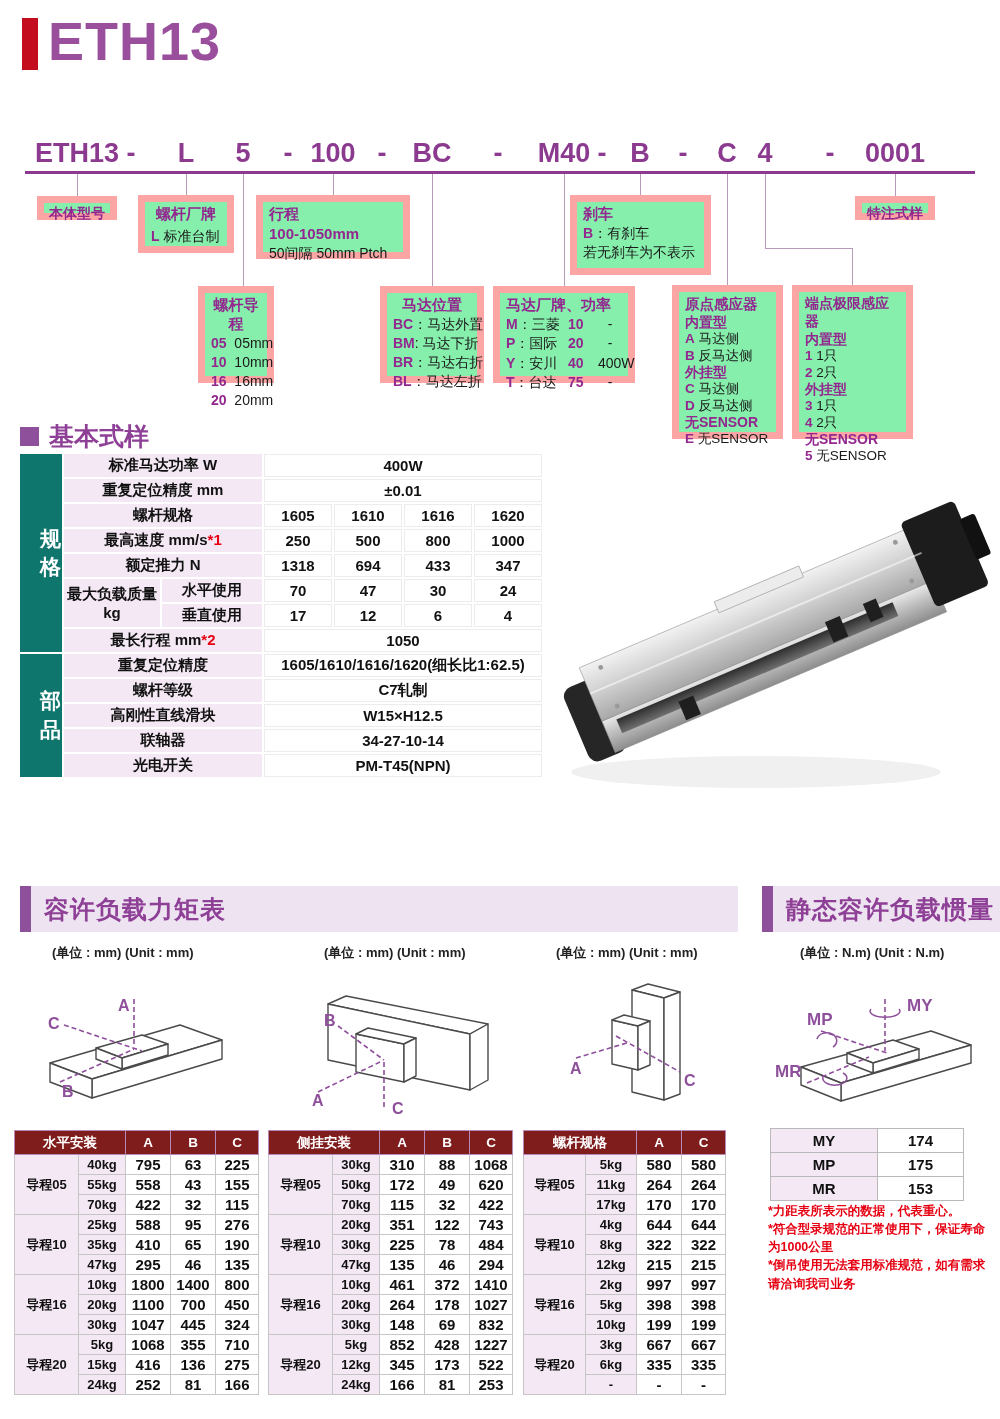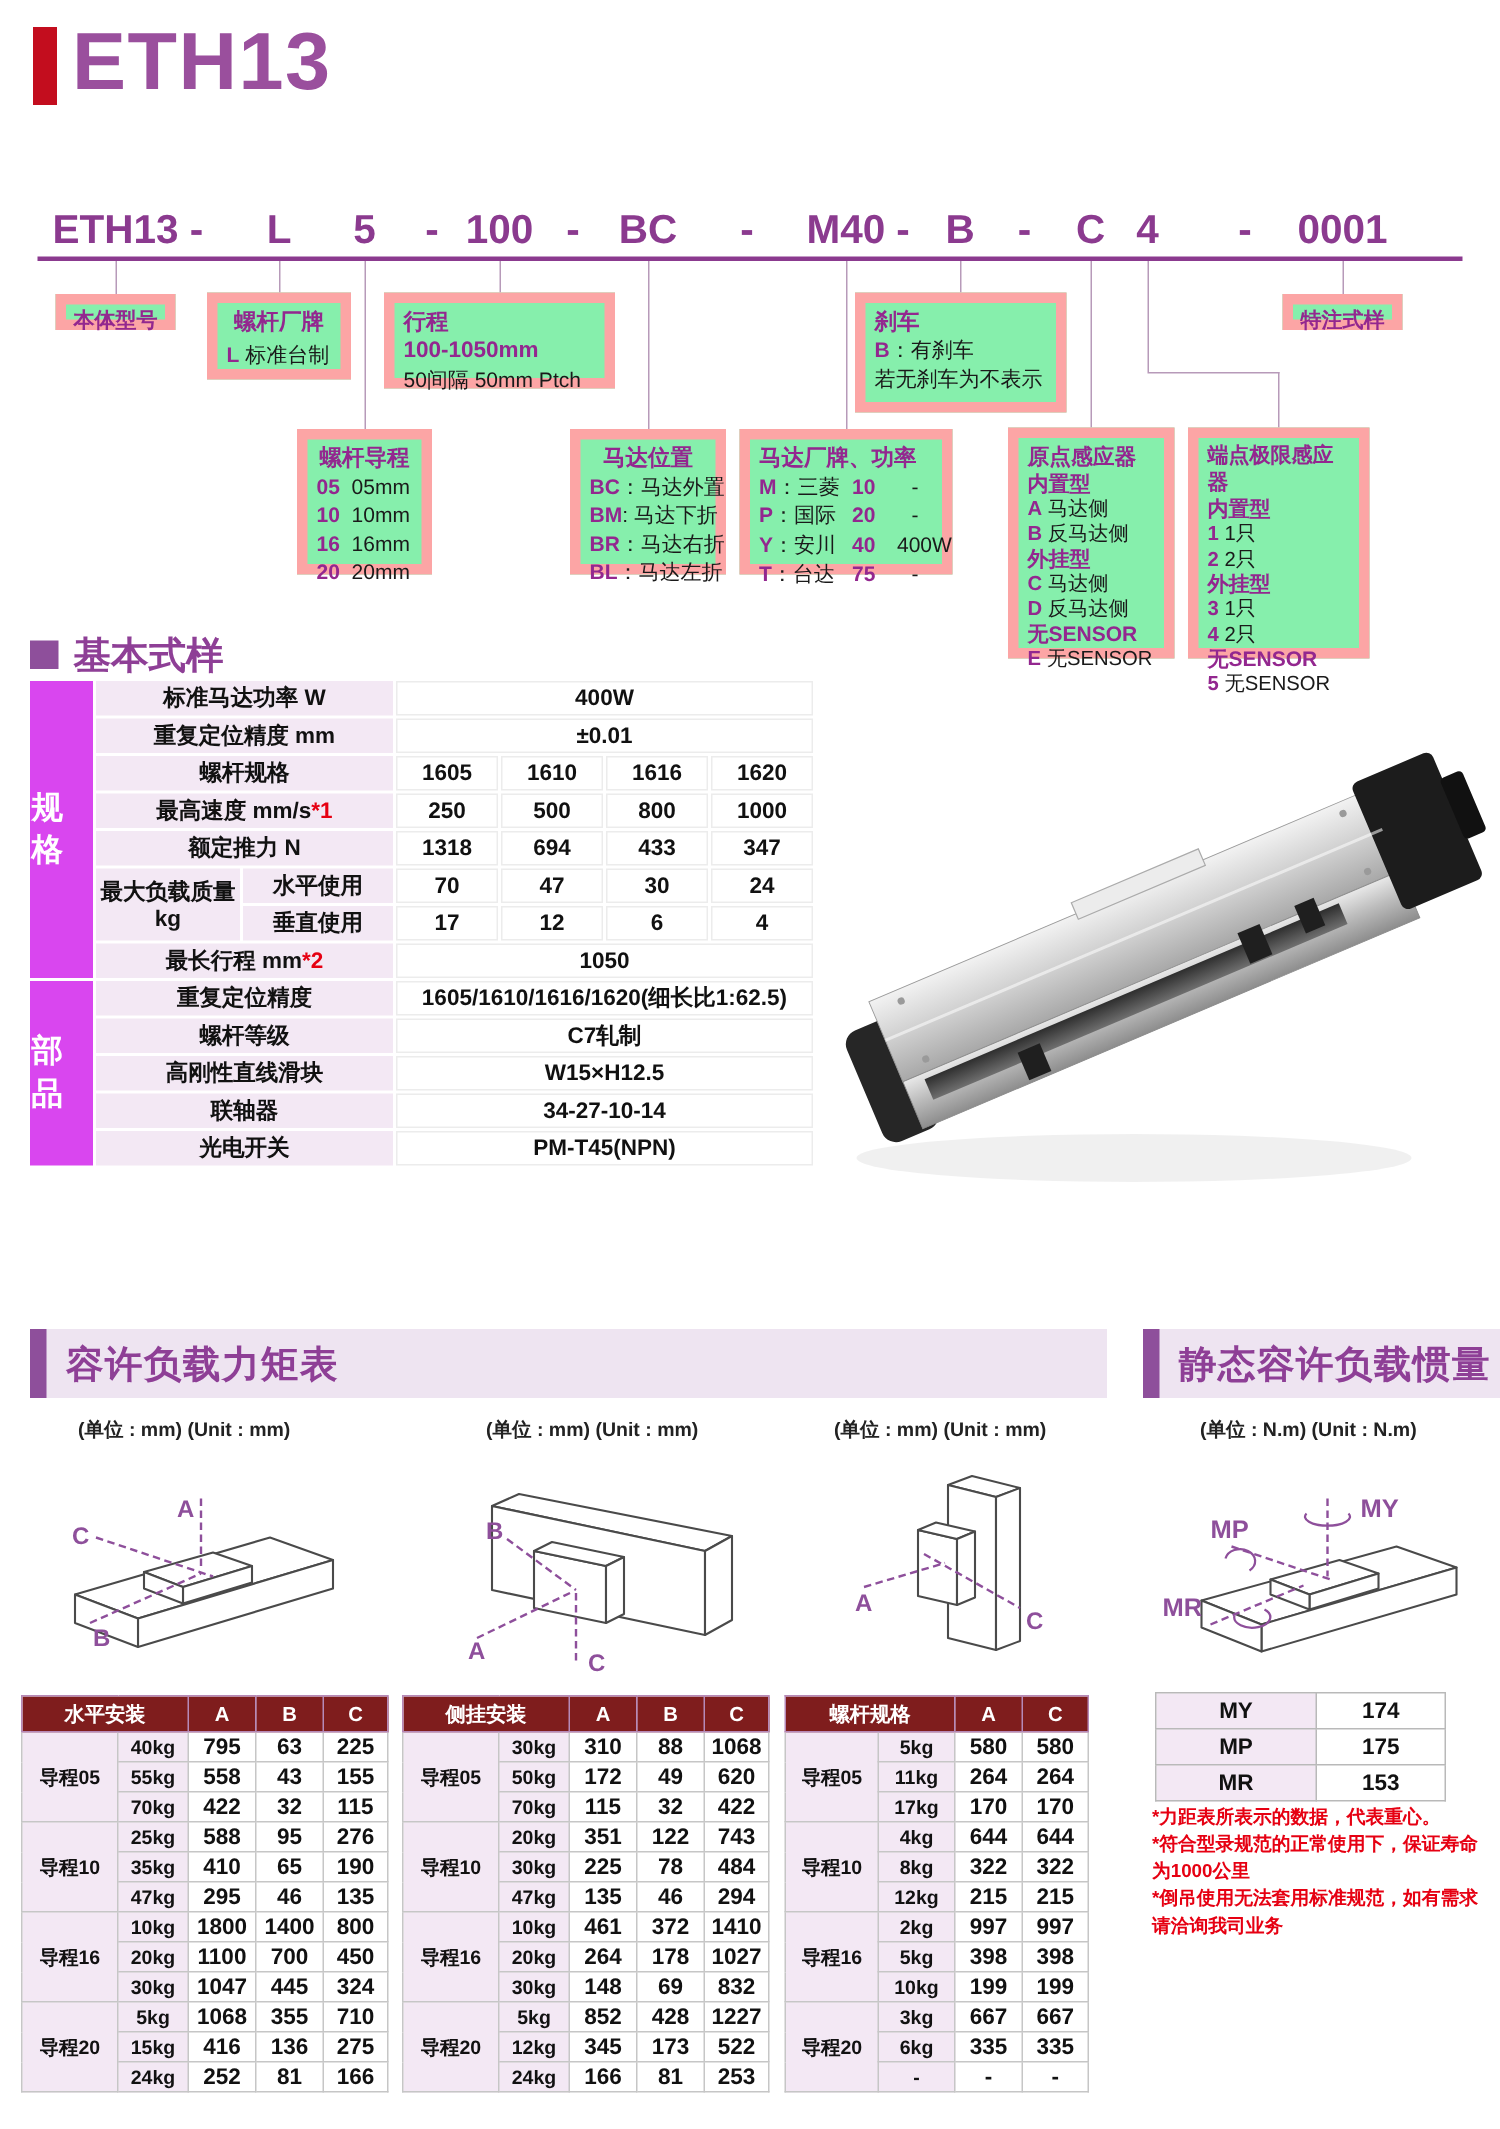--- a/index.html
+++ b/index.html
@@ -34,21 +34,21 @@
   .sec-head{display:flex;align-items:center;gap:10px;}
   .sec-square{width:19px;height:19px;background:#8e4f9b;}
   .sec-title{font-size:25px;font-weight:800;color:#8e3f96;}
   .band-head{position:absolute;background:#eee4f1;display:flex;align-items:center;}
   .band-head .bar{width:11px;height:100%;background:#8e4f9b;}
   .band-head .txt{font-size:25px;font-weight:800;color:#8e3f96;margin-left:13px;letter-spacing:1px;}
 
   
   table.spec{border-collapse:separate;border-spacing:2px;table-layout:fixed;}
   table.spec td{height:23px;box-sizing:border-box;}
-  td.band{background:#d946ef;color:#fff;text-align:left;vertical-align:middle;}
+  td.band{background:#0f766e;color:#fff;text-align:right;vertical-align:middle;}
   td.band span{display:inline-block;width:22px;word-break:break-all;font-size:21px;font-weight:bold;line-height:1.35;}
   td.lab{background:#f3e8f4;font-weight:bold;text-align:center;font-size:15px;color:#111;}
   td.val{background:#ffffff;border:1px solid #ececec;font-weight:bold;text-align:center;font-size:15px;color:#111;}
   .red{color:#e60012;font-weight:bold;}
   .note-red{color:#e60012;font-weight:bold;font-size:15px;}
 
   
   .unit{font-size:13px;font-weight:bold;color:#222;white-space:nowrap;}
 
   
@@ -135,21 +135,21 @@
     <div class="cl-line">
       <span class="code">B</span><span>：有刹车</span>
     </div>
     <div class="cl-line">若无刹车为不表示</div>
   </div>
 
   <div class="cbox" style="left:855px;top:196px;width:80px;height:24px;padding:2px 0;">
     <div class="ttl center" style="font-size:14px;">特注式样</div>
   </div>
 
-  <div class="cbox" style="left:198px;top:286px;width:90px;height:97px;">
+  <div class="cbox" style="left:198px;top:286px;width:76px;height:97px;">
     <div class="ttl center">螺杆导程</div>
     <div class="cl-line"><span class="code">05</span>&nbsp;&nbsp;<span>05mm</span></div>
     <div class="cl-line"><span class="code">10</span>&nbsp;&nbsp;<span>10mm</span></div>
     <div class="cl-line"><span class="code">16</span>&nbsp;&nbsp;<span>16mm</span></div>
     <div class="cl-line"><span class="code">20</span>&nbsp;&nbsp;<span>20mm</span></div>
   </div>
 
   <div class="cbox" style="left:380px;top:286px;width:104px;height:97px;">
     <div class="ttl center">马达位置</div>
     <div class="cl-line"><span class="code">BC</span><span>：马达外置</span></div>

